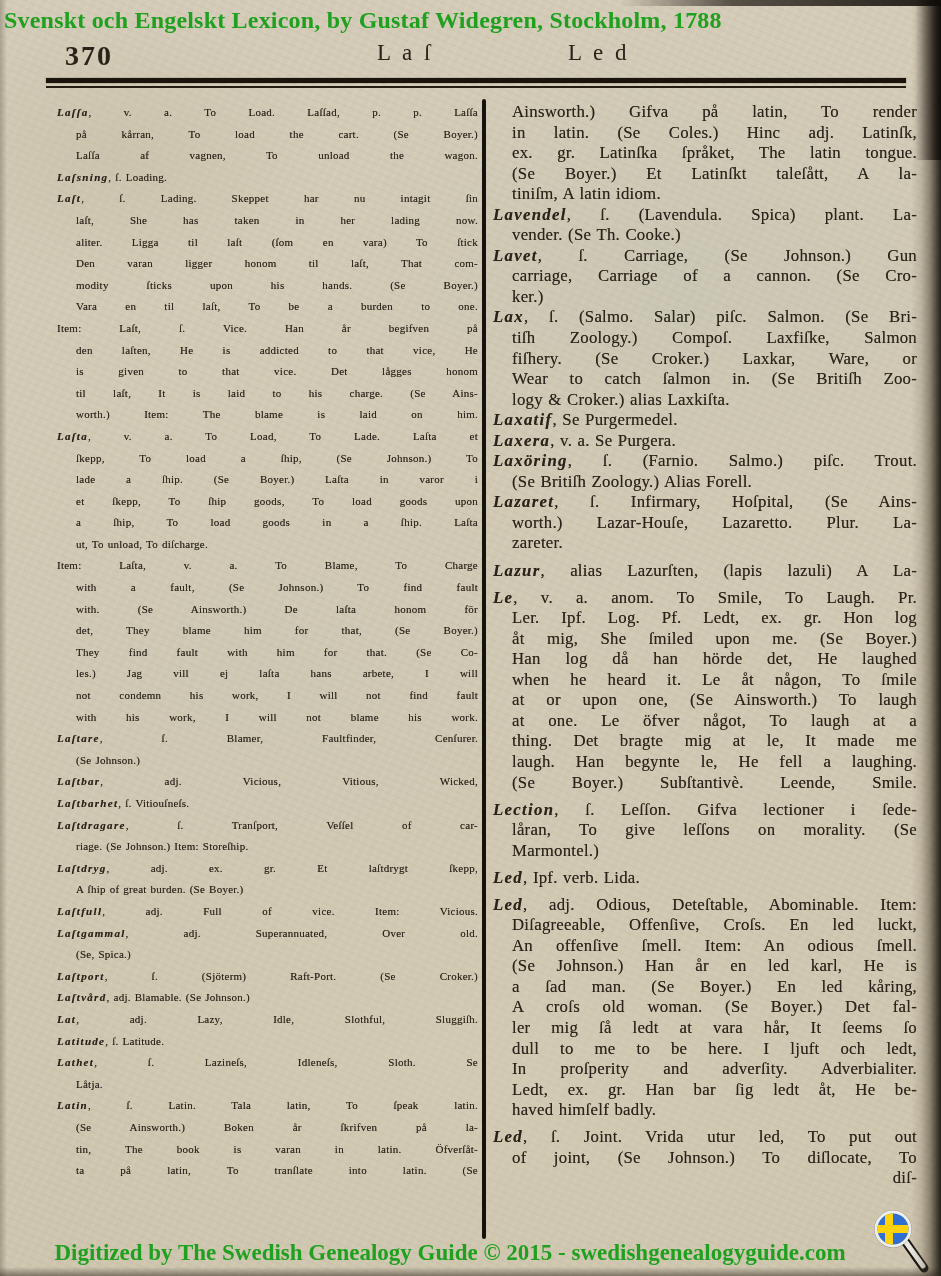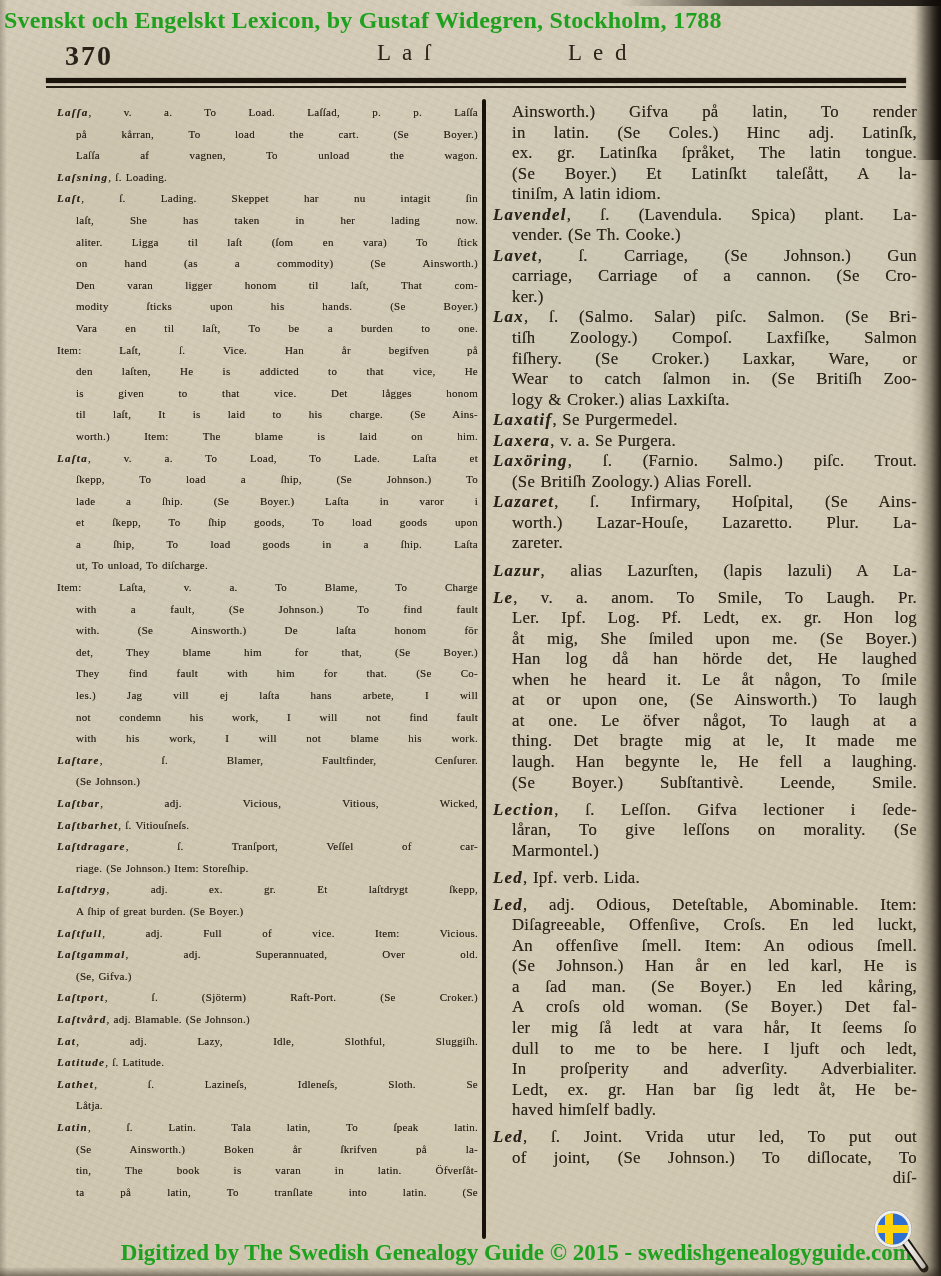--- a/index.html
+++ b/index.html
@@ -59,22 +59,22 @@
     white-space:normal;
     text-shadow:0 0 .5px rgba(42,35,26,.55);
   }
   .line.indent{padding-left:19px;}
   .line.gap{margin-top:6.5px;}
   .line.short{text-align:left;text-align-last:left;}
   .line.right{text-align:right;text-align-last:right;}
   .hw{font-style:italic;font-weight:bold;letter-spacing:1.3px;}
 
   .banner-bottom{
-    position:absolute;left:12px;top:1240px;width:900px;
-    text-align:right;
+    position:absolute;left:0;top:1240px;width:900px;
+    text-align:center;
     font-size:23px;font-weight:bold;
     color:var(--banner_green,#1fa11f);
   }
   .flag-magnifier{position:absolute;left:868px;top:1206px;width:68px;height:70px;}
 </style>
 </head>
 <body>
 
 <div class="page">
 
@@ -91,21 +91,20 @@
 
   <div class="col col-left">
 
   <div class="line"><span class="hw">Laſſa</span><span class="bd">, v. a. To Load. Laſſad, p. p. Laſſa</span></div>
       <div class="line indent"><span class="hw"></span><span class="bd">på kårran, To load the cart. (Se Boyer.)</span></div>
       <div class="line indent"><span class="hw"></span><span class="bd">Laſſa af vagnen, To unload the wagon.</span></div>
       <div class="line short"><span class="hw">Laſsning</span><span class="bd">, ſ. Loading.</span></div>
       <div class="line"><span class="hw">Laſt</span><span class="bd">, ſ. Lading. Skeppet har nu intagit ſin</span></div>
       <div class="line indent"><span class="hw"></span><span class="bd">laſt, She has taken in her lading now.</span></div>
       <div class="line indent"><span class="hw"></span><span class="bd">aliter. Ligga til laſt (ſom en vara) To ſtick</span></div>
-      <div class="line indent"><span class="hw"></span><span class="bd">on hand (as a commodity) (Se Ainsworth.)</span></div>
       <div class="line indent"><span class="hw"></span><span class="bd">Den varan ligger honom til laſt, That com-</span></div>
       <div class="line indent"><span class="hw"></span><span class="bd">modity ſticks upon his hands. (Se Boyer.)</span></div>
       <div class="line indent"><span class="hw"></span><span class="bd">Vara en til laſt, To be a burden to one.</span></div>
       <div class="line"><span class="hw"></span><span class="bd">Item: Laſt, ſ. Vice. Han år begifven på</span></div>
       <div class="line indent"><span class="hw"></span><span class="bd">den laſten, He is addicted to that vice, He</span></div>
       <div class="line indent"><span class="hw"></span><span class="bd">is given to that vice. Det lågges honom</span></div>
       <div class="line indent"><span class="hw"></span><span class="bd">til laſt, It is laid to his charge. (Se Ains-</span></div>
       <div class="line indent"><span class="hw"></span><span class="bd">worth.) Item: The blame is laid on him.</span></div>
       <div class="line"><span class="hw">Laſta</span><span class="bd">, v. a. To Load, To Lade. Laſta et</span></div>
       <div class="line indent"><span class="hw"></span><span class="bd">ſkepp, To load a ſhip, (Se Johnson.) To</span></div>
@@ -124,21 +123,21 @@
       <div class="line"><span class="hw">Laſtare</span><span class="bd">, ſ. Blamer, Faultfinder, Cenſurer.</span></div>
       <div class="line indent short"><span class="hw"></span><span class="bd">(Se Johnson.)</span></div>
       <div class="line"><span class="hw">Laſtbar</span><span class="bd">, adj. Vicious, Vitious, Wicked,</span></div>
       <div class="line short"><span class="hw">Laſtbarhet</span><span class="bd">, ſ. Vitiouſneſs.</span></div>
       <div class="line"><span class="hw">Laſtdragare</span><span class="bd">, ſ. Tranſport, Veſſel of car-</span></div>
       <div class="line indent short"><span class="hw"></span><span class="bd">riage. (Se Johnson.) Item: Storeſhip.</span></div>
       <div class="line"><span class="hw">Laſtdryg</span><span class="bd">, adj. ex. gr. Et laſtdrygt ſkepp,</span></div>
       <div class="line indent short"><span class="hw"></span><span class="bd">A ſhip of great burden. (Se Boyer.)</span></div>
       <div class="line"><span class="hw">Laſtfull</span><span class="bd">, adj. Full of vice. Item: Vicious.</span></div>
       <div class="line"><span class="hw">Laſtgammal</span><span class="bd">, adj. Superannuated, Over old.</span></div>
-      <div class="line indent short"><span class="hw"></span><span class="bd">(Se, Gifva.)</span></div>
+      <div class="line indent short"><span class="hw"></span><span class="bd">(Se, Spica.)</span></div>
       <div class="line"><span class="hw">Laſtport</span><span class="bd">, ſ. (Sjöterm) Raft-Port. (Se Croker.)</span></div>
       <div class="line short"><span class="hw">Laſtvård</span><span class="bd">, adj. Blamable. (Se Johnson.)</span></div>
       <div class="line"><span class="hw">Lat</span><span class="bd">, adj. Lazy, Idle, Slothful, Sluggiſh.</span></div>
       <div class="line short"><span class="hw">Latitude</span><span class="bd">, ſ. Latitude.</span></div>
       <div class="line"><span class="hw">Lathet</span><span class="bd">, ſ. Lazineſs, Idleneſs, Sloth. Se</span></div>
       <div class="line indent short"><span class="hw"></span><span class="bd">Låtja.</span></div>
       <div class="line"><span class="hw">Latin</span><span class="bd">, ſ. Latin. Tala latin, To ſpeak latin.</span></div>
       <div class="line indent"><span class="hw"></span><span class="bd">(Se Ainsworth.) Boken år ſkrifven på la-</span></div>
       <div class="line indent"><span class="hw"></span><span class="bd">tin, The book is varan in latin. Öfverſåt-</span></div>
       <div class="line indent"><span class="hw"></span><span class="bd">ta på latin, To tranſlate into latin. (Se</span></div>

